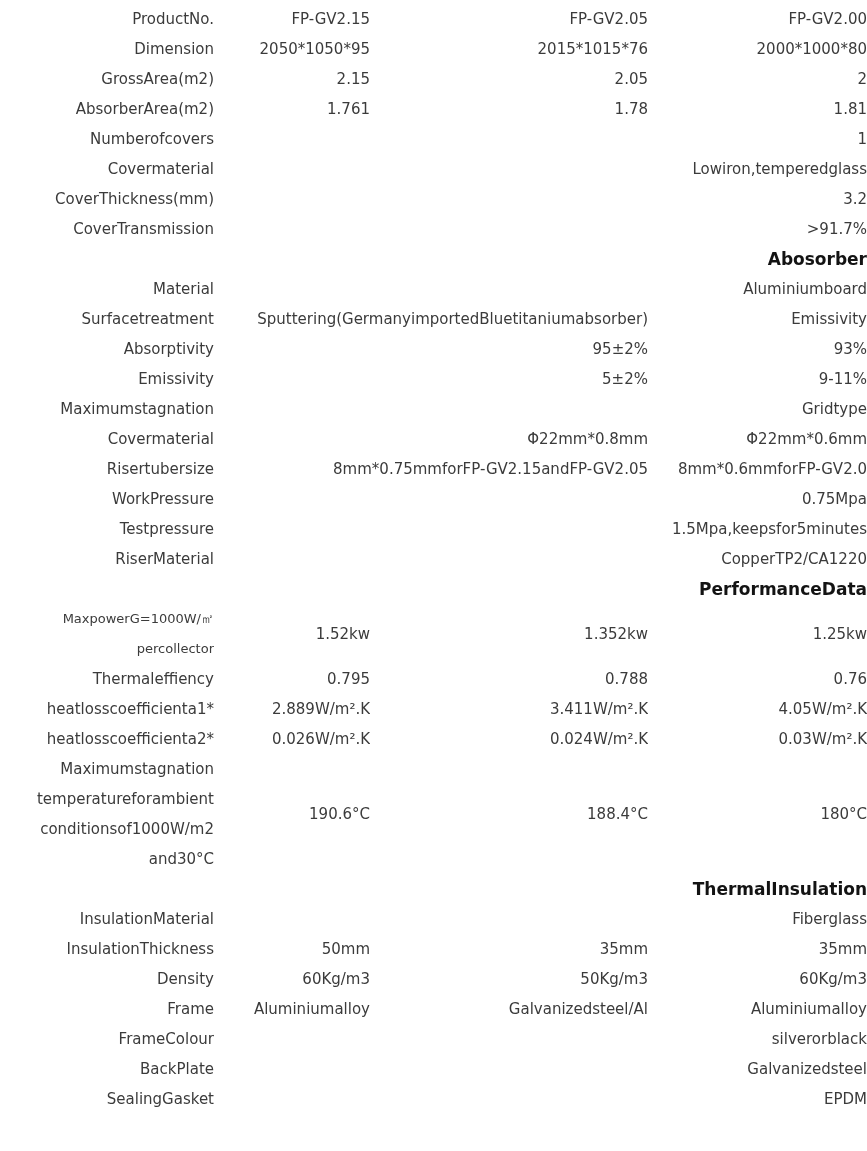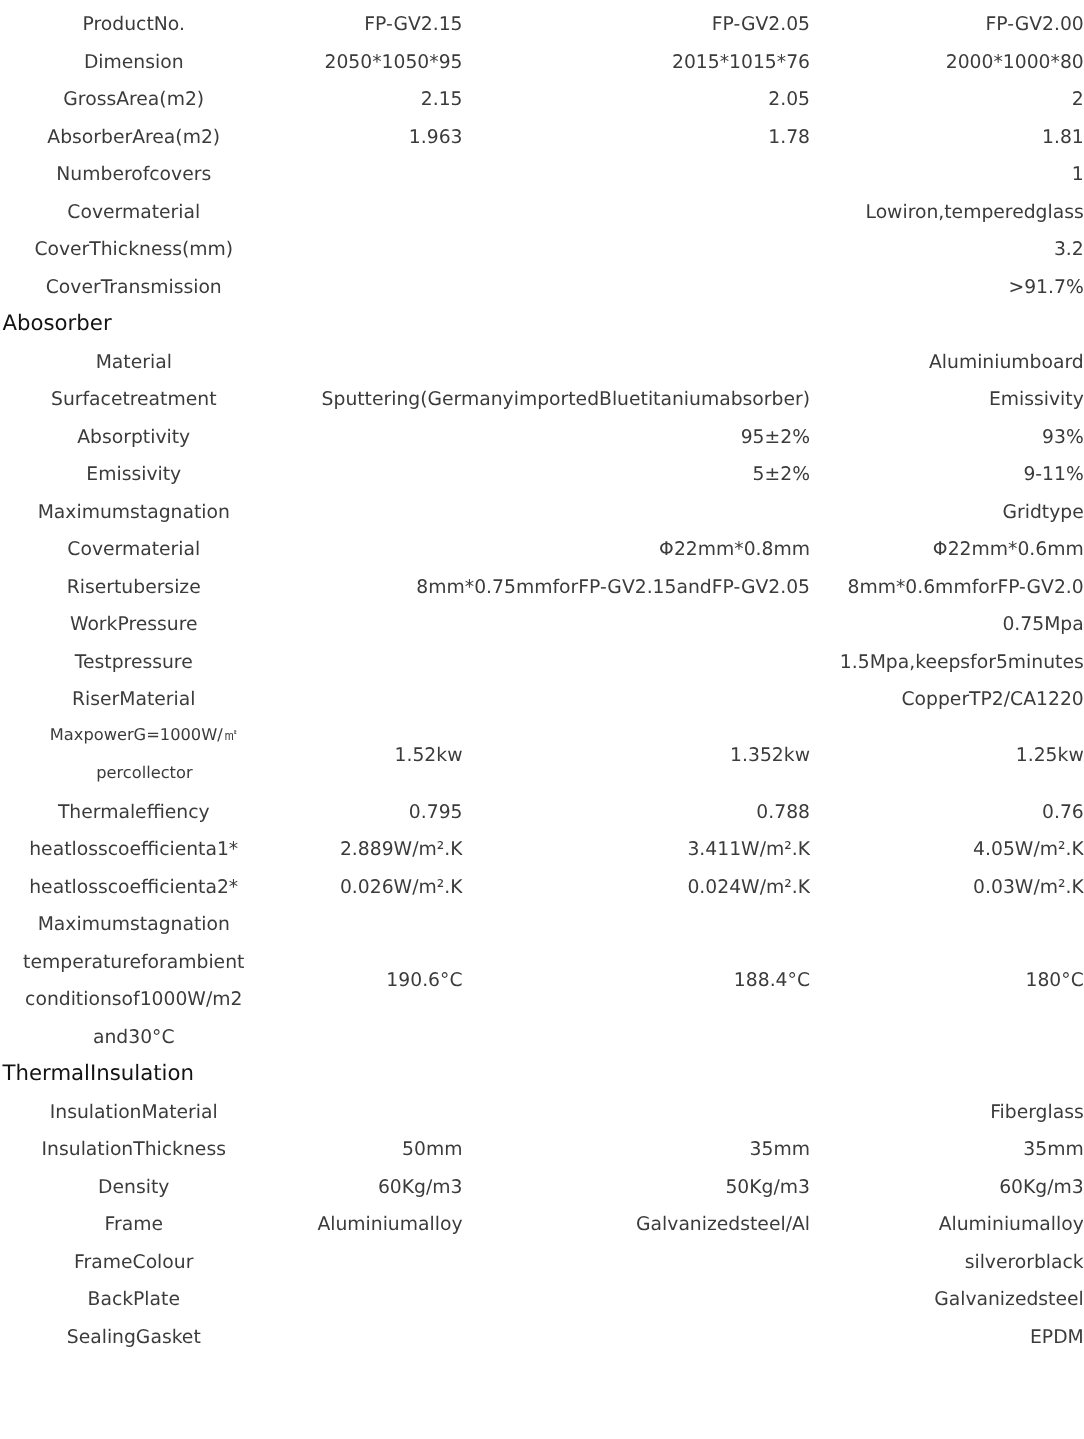--- a/index.html
+++ b/index.html
@@ -24,38 +24,39 @@
   }
   table.spec td {
     padding: 0;
     font-size: 15px;
     line-height: 30px;
     vertical-align: middle;
     border: none;
     overflow: hidden;
   }
   td.label {
-    text-align: center;
+    text-align: right;
     padding-left: 4px;
     white-space: pre-line;
   }
   td.label.small {
     font-size: 13px;
     padding-left: 17px;
   }
   td.value {
     text-align: right;
     white-space: nowrap;
   }
   tr.section-row td {
-    font-weight: normal;
+    font-weight: bold;
     font-size: 17px;
     color: #131313;
     padding-left: 2px;
     line-height: 30px;
+    text-align: right;
   }
 </style>
 </head>
 <body>
 
 <div class="spec-wrap">
   <table class="spec">
     <colgroup>
       <col style="width:214px">
       <col style="width:156px">
@@ -76,21 +77,21 @@
           <td class="value" colspan="1">2000*1000*80</td>
         </tr>
         <tr class="data-row">
           <td class="label">GrossArea(m2)</td>
           <td class="value" colspan="1">2.15</td>
           <td class="value" colspan="1">2.05</td>
           <td class="value" colspan="1">2</td>
         </tr>
         <tr class="data-row">
           <td class="label">AbsorberArea(m2)</td>
-          <td class="value" colspan="1">1.963</td>
+          <td class="value" colspan="1">1.761</td>
           <td class="value" colspan="1">1.78</td>
           <td class="value" colspan="1">1.81</td>
         </tr>
         <tr class="data-row">
           <td class="label">Numberofcovers</td>
           <td class="value" colspan="3">1</td>
         </tr>
         <tr class="data-row">
           <td class="label">Covermaterial</td>
           <td class="value" colspan="3">Lowiron,temperedglass</td>
@@ -143,20 +144,23 @@
           <td class="label">WorkPressure</td>
           <td class="value" colspan="3">0.75Mpa</td>
         </tr>
         <tr class="data-row">
           <td class="label">Testpressure</td>
           <td class="value" colspan="3">1.5Mpa,keepsfor5minutes</td>
         </tr>
         <tr class="data-row">
           <td class="label">RiserMaterial</td>
           <td class="value" colspan="3">CopperTP2/CA1220</td>
+        </tr>
+        <tr class="section-row">
+          <td colspan="4">PerformanceData</td>
         </tr>
         <tr class="data-row">
           <td class="label small">MaxpowerG=1000W/㎡
 percollector</td>
           <td class="value" colspan="1">1.52kw</td>
           <td class="value" colspan="1">1.352kw</td>
           <td class="value" colspan="1">1.25kw</td>
         </tr>
         <tr class="data-row">
           <td class="label">Thermaleffiency</td>

